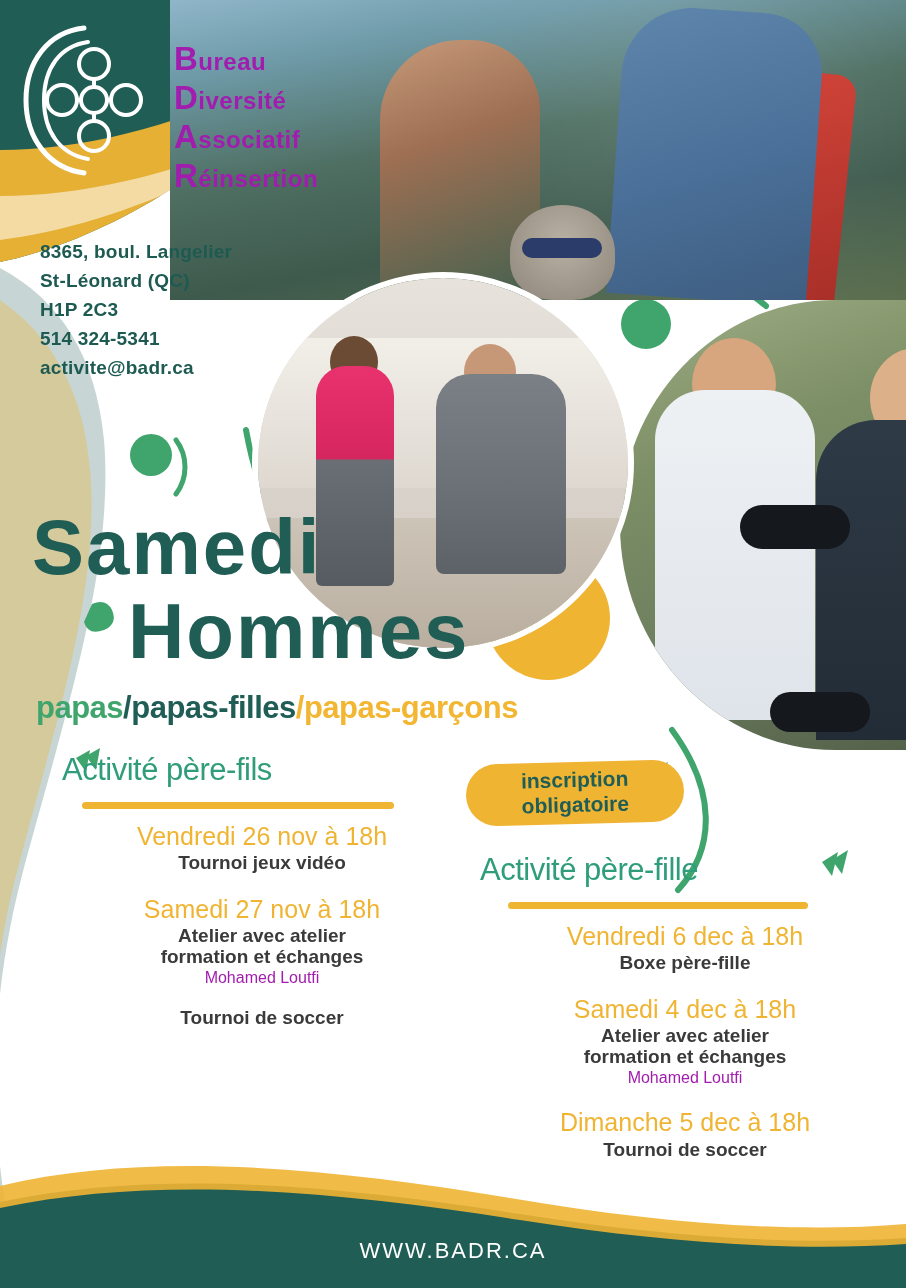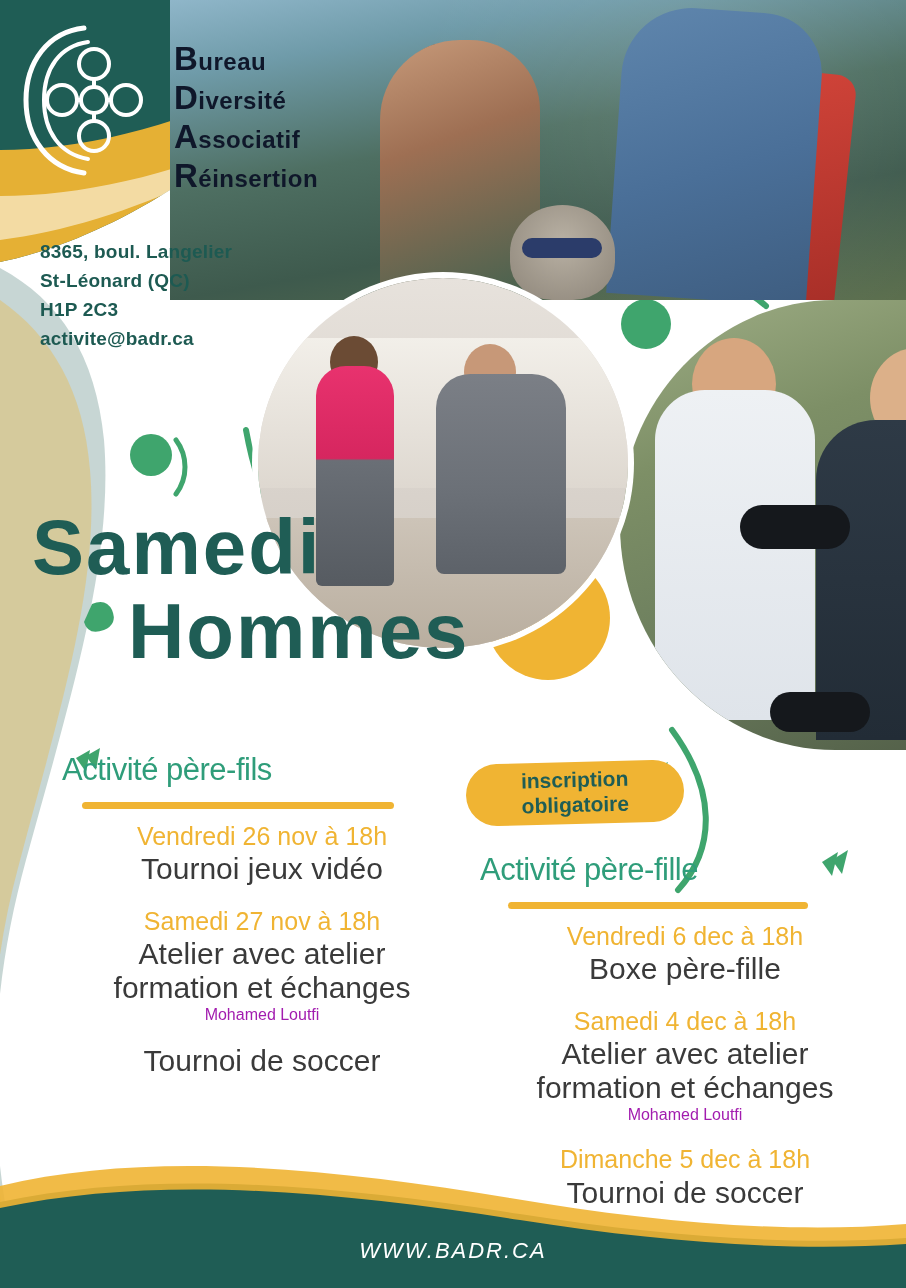--- a/index.html
+++ b/index.html
@@ -227,21 +227,21 @@
     position: absolute;
     left: 22px;
     top: 18px;
     width: 340px;
     height: 170px;
   }
   .logo-text {
     position: absolute;
     left: 152px;
     top: 22px;
-    color: #0f172a;
+    color: #a21caf;
     font-weight: bold;
     line-height: 1.18;
   }
   .logo-line {
     font-size: 24px;
     letter-spacing: 0.5px;
     white-space: nowrap;
   }
   .logo-line .cap {
     font-size: 33px;
@@ -308,22 +308,23 @@
 
   .events { margin-top: 12px; text-align: center; }
   .event { margin-bottom: 20px; }
   .event-date {
     color: #f0b433;
     font-size: 25px;
     line-height: 1.25;
   }
   .event-name {
     color: #3a3a3a;
-    font-size: 30px;
+    font-size: 19px;
     line-height: 1.12;
+    font-weight: bold;
   }
   .event-person {
     color: #a21caf;
     font-size: 16px;
     margin-top: 2px;
   }
 
   
   .badge {
     position: absolute;
@@ -347,21 +348,20 @@
   
   .footer-url {
     position: absolute;
     left: 0;
     right: 0;
     bottom: 24px;
     text-align: center;
     color: #ffffff;
     font-size: 22px;
     letter-spacing: 2px;
-    font-style: italic;
   }
 </style>
 </head>
 <body>
 
 <div id="poster">
 
   <svg class="swoosh" width="906" height="1288" viewBox="0 0 906 1288" style="left:0;top:0;">
 
     <path d="M0,0 L330,0 C300,70 250,140 170,190 C110,228 50,252 0,262 Z" fill="#1f5d55"></path>
@@ -439,25 +439,29 @@
       <div class="logo-line"><span class="cap">D</span><span>iversité</span></div>
       <div class="logo-line"><span class="cap">A</span><span>ssociatif</span></div>
       <div class="logo-line"><span class="cap">R</span><span>éinsertion</span></div>
     </div>
   </div>
 
   <div class="address">
     <div>8365, boul. Langelier</div>
     <div>St-Léonard (QC)</div>
     <div>H1P 2C3</div>
+    <div>514 324-5341</div>
     <div>activite@badr.ca</div>
   </div>
 
   <div class="title-espace">Samedi</div>
   <div class="title-hommes">Hommes</div>
+  <div class="subtitle">
+    <span class="g">papas</span><span class="d">/</span><span class="d">papas-filles</span><span class="y">/</span><span class="y">papas-garçons</span>
+  </div>
 
   <div class="badge">
     <div>
       <div>inscription</div>
       <div>obligatoire</div>
     </div>
   </div>
 
   <div class="col col-left">
     <div class="col-title">Activité père-fils</div>

